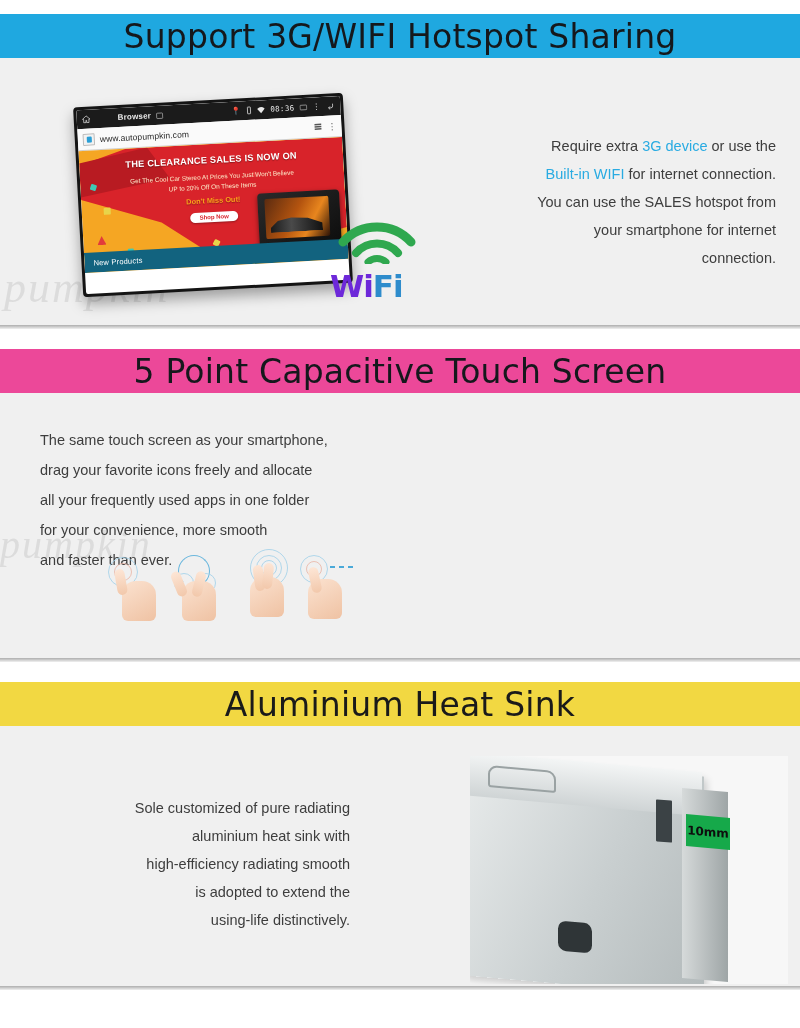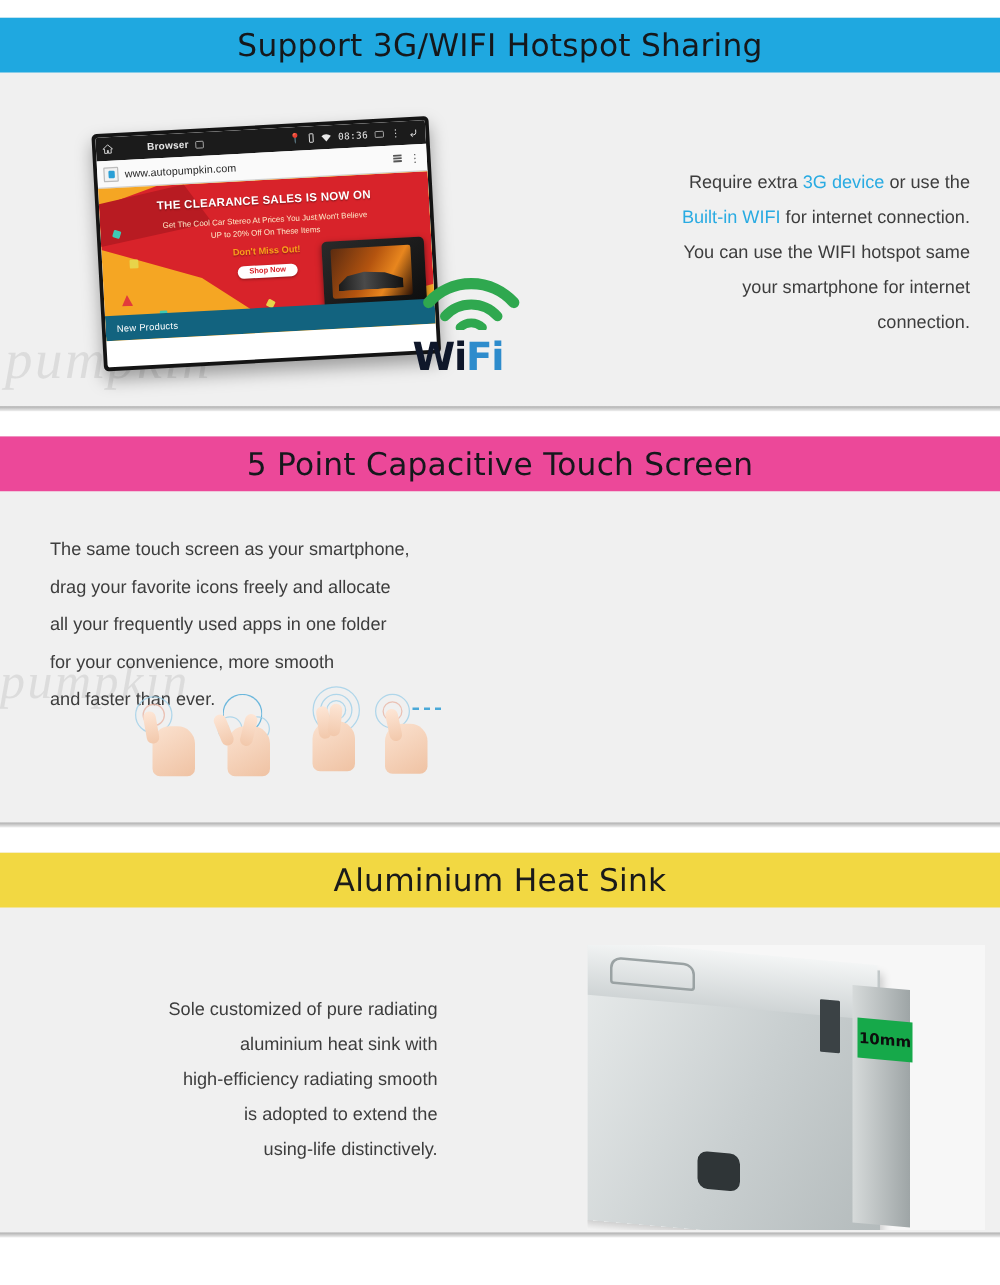--- a/index.html
+++ b/index.html
@@ -18,21 +18,21 @@
   }
   #panel-1{top:14px;height:315px;}
   #panel-2{top:349px;height:313px;}
   #panel-3{top:682px;height:308px;}
 
   .band{
     position:absolute;left:0;top:0;width:800px;height:44px;
     display:flex;align-items:center;justify-content:center;
   }
   .band-title{
-    font-size:25px;font-weight:400;color:#15181c;letter-spacing:.2px;
+    font-size:33px;font-weight:400;color:#15181c;letter-spacing:.2px;
     font-family:"DejaVu Sans",sans-serif;
   }
   .band-3 .band-title{color:#1a1a1a;}
 
   .body-text{
     position:absolute;font-size:14.5px;line-height:28px;color:#3d3d3d;
     font-family:"Liberation Sans",sans-serif;
   }
   .hl{color:#29abe2;}
 
@@ -103,21 +103,21 @@
   .ad-bar{
     position:absolute;left:0;bottom:0;width:100%;height:20px;background:#12637f;
     display:flex;align-items:center;
   }
   .ad-bar span{color:#fff;font-size:7.5px;margin-left:9px;letter-spacing:.2px;}
 
   
   .wifi-logo{position:absolute;left:330px;top:204px;width:92px;height:86px;}
   .wifi-word{position:absolute;left:0;bottom:0;font-size:31px;font-weight:bold;
     font-family:"DejaVu Sans",sans-serif;letter-spacing:-1px;}
-  .wifi-wi{color:#0f172a;}
+  .wifi-wi{color:#6d28d9;}
   .wifi-fi{color:#2e8ccc;}
 
   
   .gest{position:absolute;width:54px;height:64px;}
   .gest .gh{
     position:absolute;left:10px;bottom:0;width:34px;height:40px;
     background:linear-gradient(150deg,#fbe2d0,#efc2a3);
     border-radius:14px 14px 6px 6px;
   }
   .gest .fg{
@@ -253,21 +253,21 @@
         <path d="M5 24a46 46 0 0 1 68 0" fill="none" stroke="#2FA84F" stroke-width="9" stroke-linecap="round"></path>
         <path d="M18 35a28 28 0 0 1 42 0" fill="none" stroke="#2FA84F" stroke-width="8" stroke-linecap="round"></path>
         <path d="M30 44a13 13 0 0 1 18 0" fill="none" stroke="#2FA84F" stroke-width="7" stroke-linecap="round"></path>
       </svg>
       <div class="wifi-word"><span class="wifi-wi">Wi</span><span class="wifi-fi">Fi</span></div>
     </div>
 
     <div class="body-text" style="left:486px;top:118px;width:290px;text-align:right;">
       <div><span>Require extra </span><span class="hl">3G device</span><span> or use the</span></div>
       <div><span class="hl">Built-in WIFI</span><span> for internet connection.</span></div>
-      <div>You can use the WIFI hotspot same</div>
+      <div>You can use the SALES hotspot from</div>
       <div>your smartphone for internet</div>
       <div>connection.</div>
     </div>
   </div>
 
   <div class="panel" id="panel-2">
     <div class="band" style="background:#ec4899;">
       <div class="band-title">5 Point Capacitive Touch Screen</div>
     </div>
 

